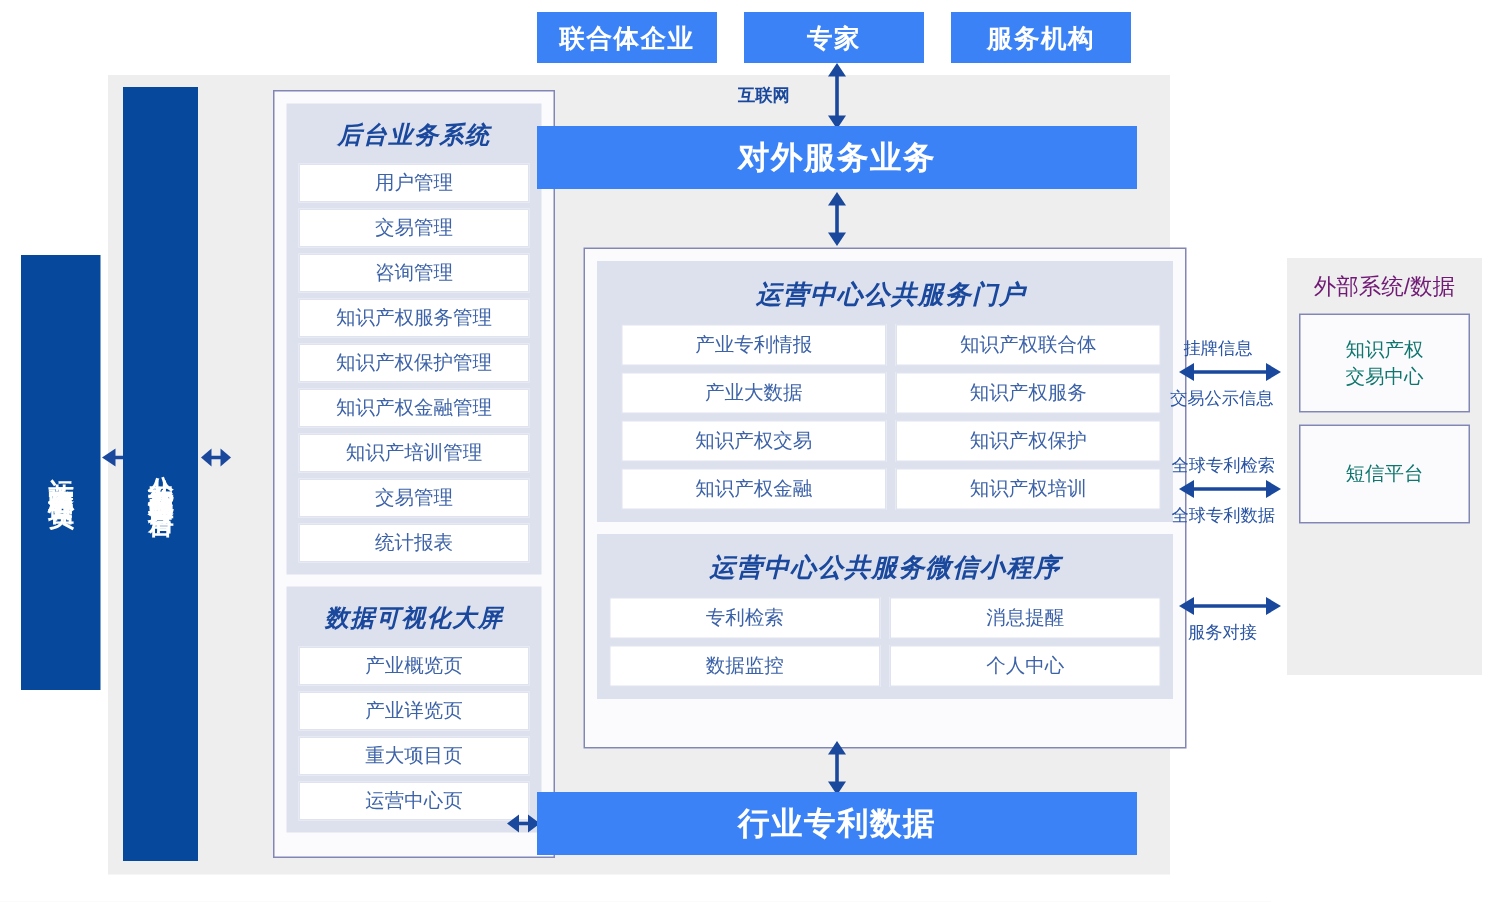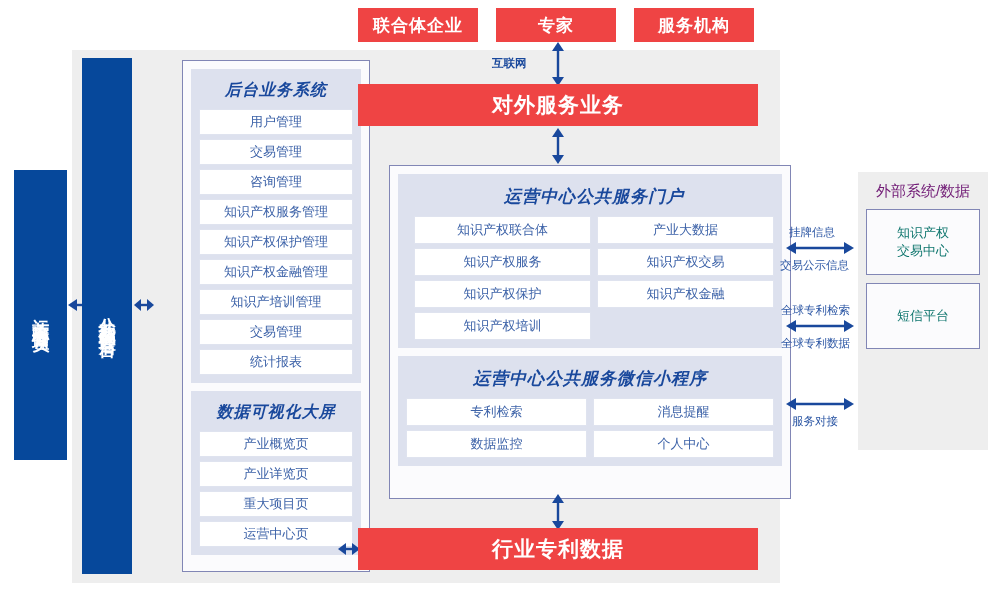--- a/index.html
+++ b/index.html
@@ -8,21 +8,21 @@
     background: #ffffff;
     font-family: "Liberation Sans", "DejaVu Sans", sans-serif;
     overflow: hidden;
   }
   #root { position: relative; width: 1000px; height: 601px; }
 
   .abs { position: absolute; }
 
   
   .blue-box {
-    background: #ef4444;
+    background: #3b82f6;
     color: #ffffff;
     display: flex; align-items: center; justify-content: center;
     font-weight: bold;
     text-align: right;
     letter-spacing: 1px;
   }
 
   
   .actor { height: 34px; font-size: 17px; }
 
@@ -197,20 +197,21 @@
       <polygon points="8,0 2,9 14,9" fill="#19489c"></polygon>
       <polygon points="8,36 2,27 14,27" fill="#19489c"></polygon>
     </svg>
   </div>
 
   <div class="abs panel-frame" id="center-frame">
 
     <div class="group" style="margin-bottom:8px;padding-left:16px;">
       <div class="group-title" style="font-size:17px;">运营中心公共服务门户</div>
       <div class="cell-grid">
+        <div class="cell">产业专利情报</div>
         <div class="cell">知识产权联合体</div>
         <div class="cell">产业大数据</div>
         <div class="cell">知识产权服务</div>
         <div class="cell">知识产权交易</div>
         <div class="cell">知识产权保护</div>
         <div class="cell">知识产权金融</div>
         <div class="cell">知识产权培训</div>
       </div>
     </div>
 

